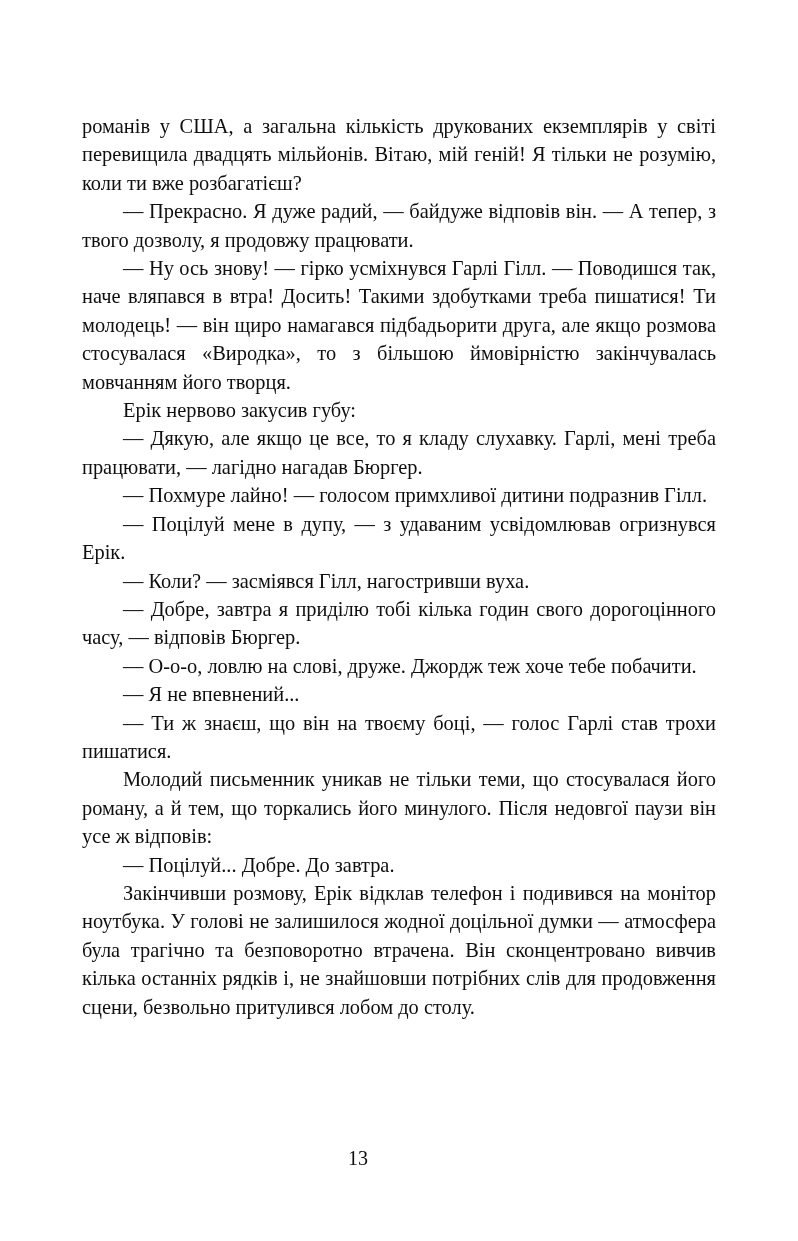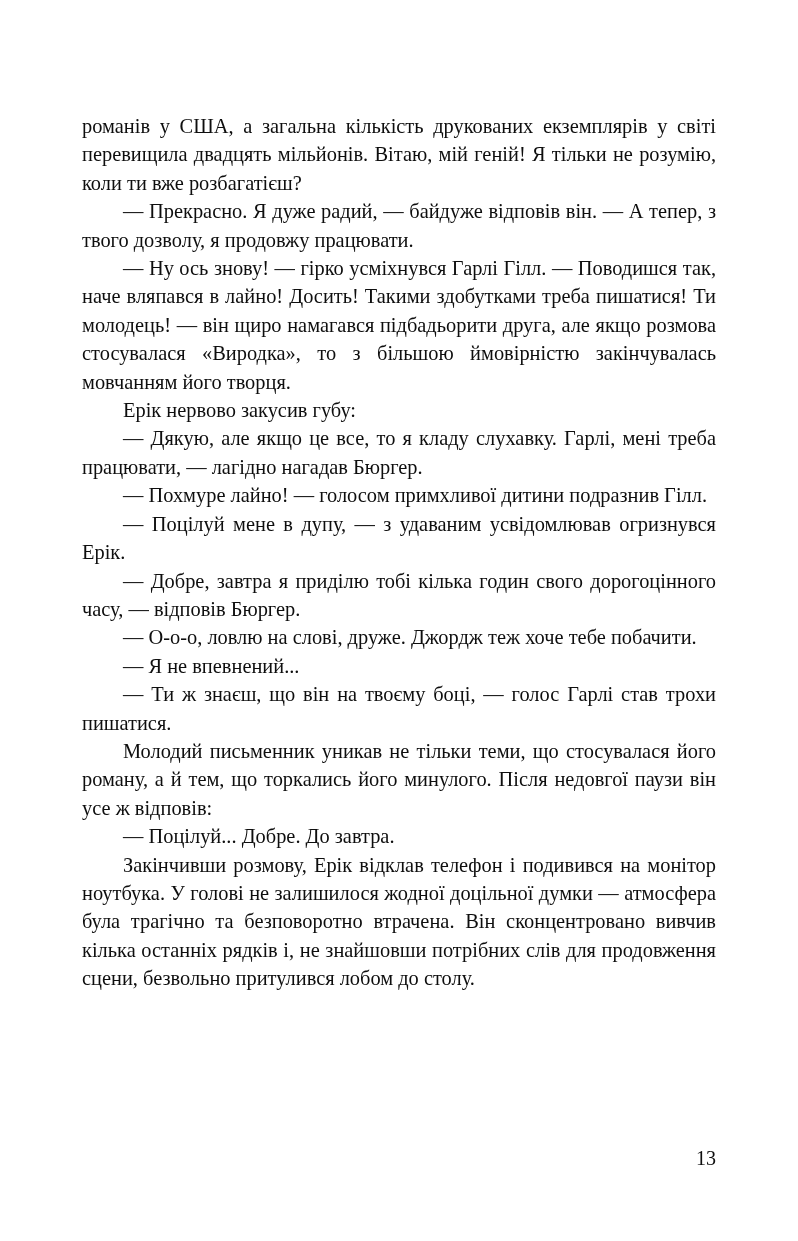--- a/index.html
+++ b/index.html
@@ -39,39 +39,40 @@
     text-indent: 0;
   }
   .para.indent {
     text-indent: 41px;
   }
   .page-number {
     position: absolute;
     left: 0;
     top: 1146px;
     width: 716px;
-    text-align: right;
+    text-align: center;
     font-size: 20px;
     line-height: 24px;
     font-family: "Liberation Serif", "DejaVu Serif", serif;
     color: #0e0e0e;
   }
 </style>
 </head>
 <body>
 
 <div class="page">
   <div class="text-block">
     <p class="para">романів у США, а загальна кількість друкованих екземпля­рів у світі перевищила двадцять мільйонів. Вітаю, мій геній! Я тільки не розумію, коли ти вже розбагатієш?</p>
     <p class="para indent">— Прекрасно. Я дуже радий, — байдуже відповів він. — А тепер, з твого дозволу, я продовжу працювати.</p>
-    <p class="para indent">— Ну ось знову! — гірко усміхнувся Гарлі Гілл. — Пово­дишся так, наче вляпався в лайно! Досить! Такими здобут­ками треба пишатися! Ти молодець! — він щиро намагався підбадьорити друга, але якщо розмова стосувалася «Вирод­ка», то з більшою ймовірністю закінчувалась мовчанням його творця.</p>
+    <p class="para indent">— Ну ось знову! — гірко усміхнувся Гарлі Гілл. — Пово­дишся так, наче вляпався в втра! Досить! Такими здобут­ками треба пишатися! Ти молодець! — він щиро намагався підбадьорити друга, але якщо розмова стосувалася «Вирод­ка», то з більшою ймовірністю закінчувалась мовчанням його творця.</p>
     <p class="para indent">Ерік нервово закусив губу:</p>
     <p class="para indent">— Дякую, але якщо це все, то я кладу слухавку. Гарлі, мені треба працювати, — лагідно нагадав Бюргер.</p>
     <p class="para indent">— Похмуре лайно! — голосом примхливої дитини под­разнив Гілл.</p>
     <p class="para indent">— Поцілуй мене в дупу, — з удаваним усвідомлював огризнувся Ерік.</p>
+    <p class="para indent">— Коли? — засміявся Гілл, нагостривши вуха.</p>
     <p class="para indent">— Добре, завтра я приділю тобі кілька годин свого доро­гоцінного часу, — відповів Бюргер.</p>
     <p class="para indent">— О-о-о, ловлю на слові, друже. Джордж теж хоче тебе побачити.</p>
     <p class="para indent">— Я не впевнений...</p>
     <p class="para indent">— Ти ж знаєш, що він на твоєму боці, — голос Гарлі став трохи пишатися.</p>
     <p class="para indent">Молодий письменник уникав не тільки теми, що стосу­валася його роману, а й тем, що торкались його минулого. Після недовгої паузи він усе ж відповів:</p>
     <p class="para indent">— Поцілуй... Добре. До завтра.</p>
     <p class="para indent">Закінчивши розмову, Ерік відклав телефон і подивився на монітор ноутбука. У голові не залишилося жодної доціль­ної думки — атмосфера була трагічно та безповоротно втра­чена. Він сконцентровано вивчив кілька останніх рядків і, не знайшовши потрібних слів для продовження сцени, безволь­но притулився лобом до столу.</p>
   </div>
   <div class="page-number">13</div>
 </div>

